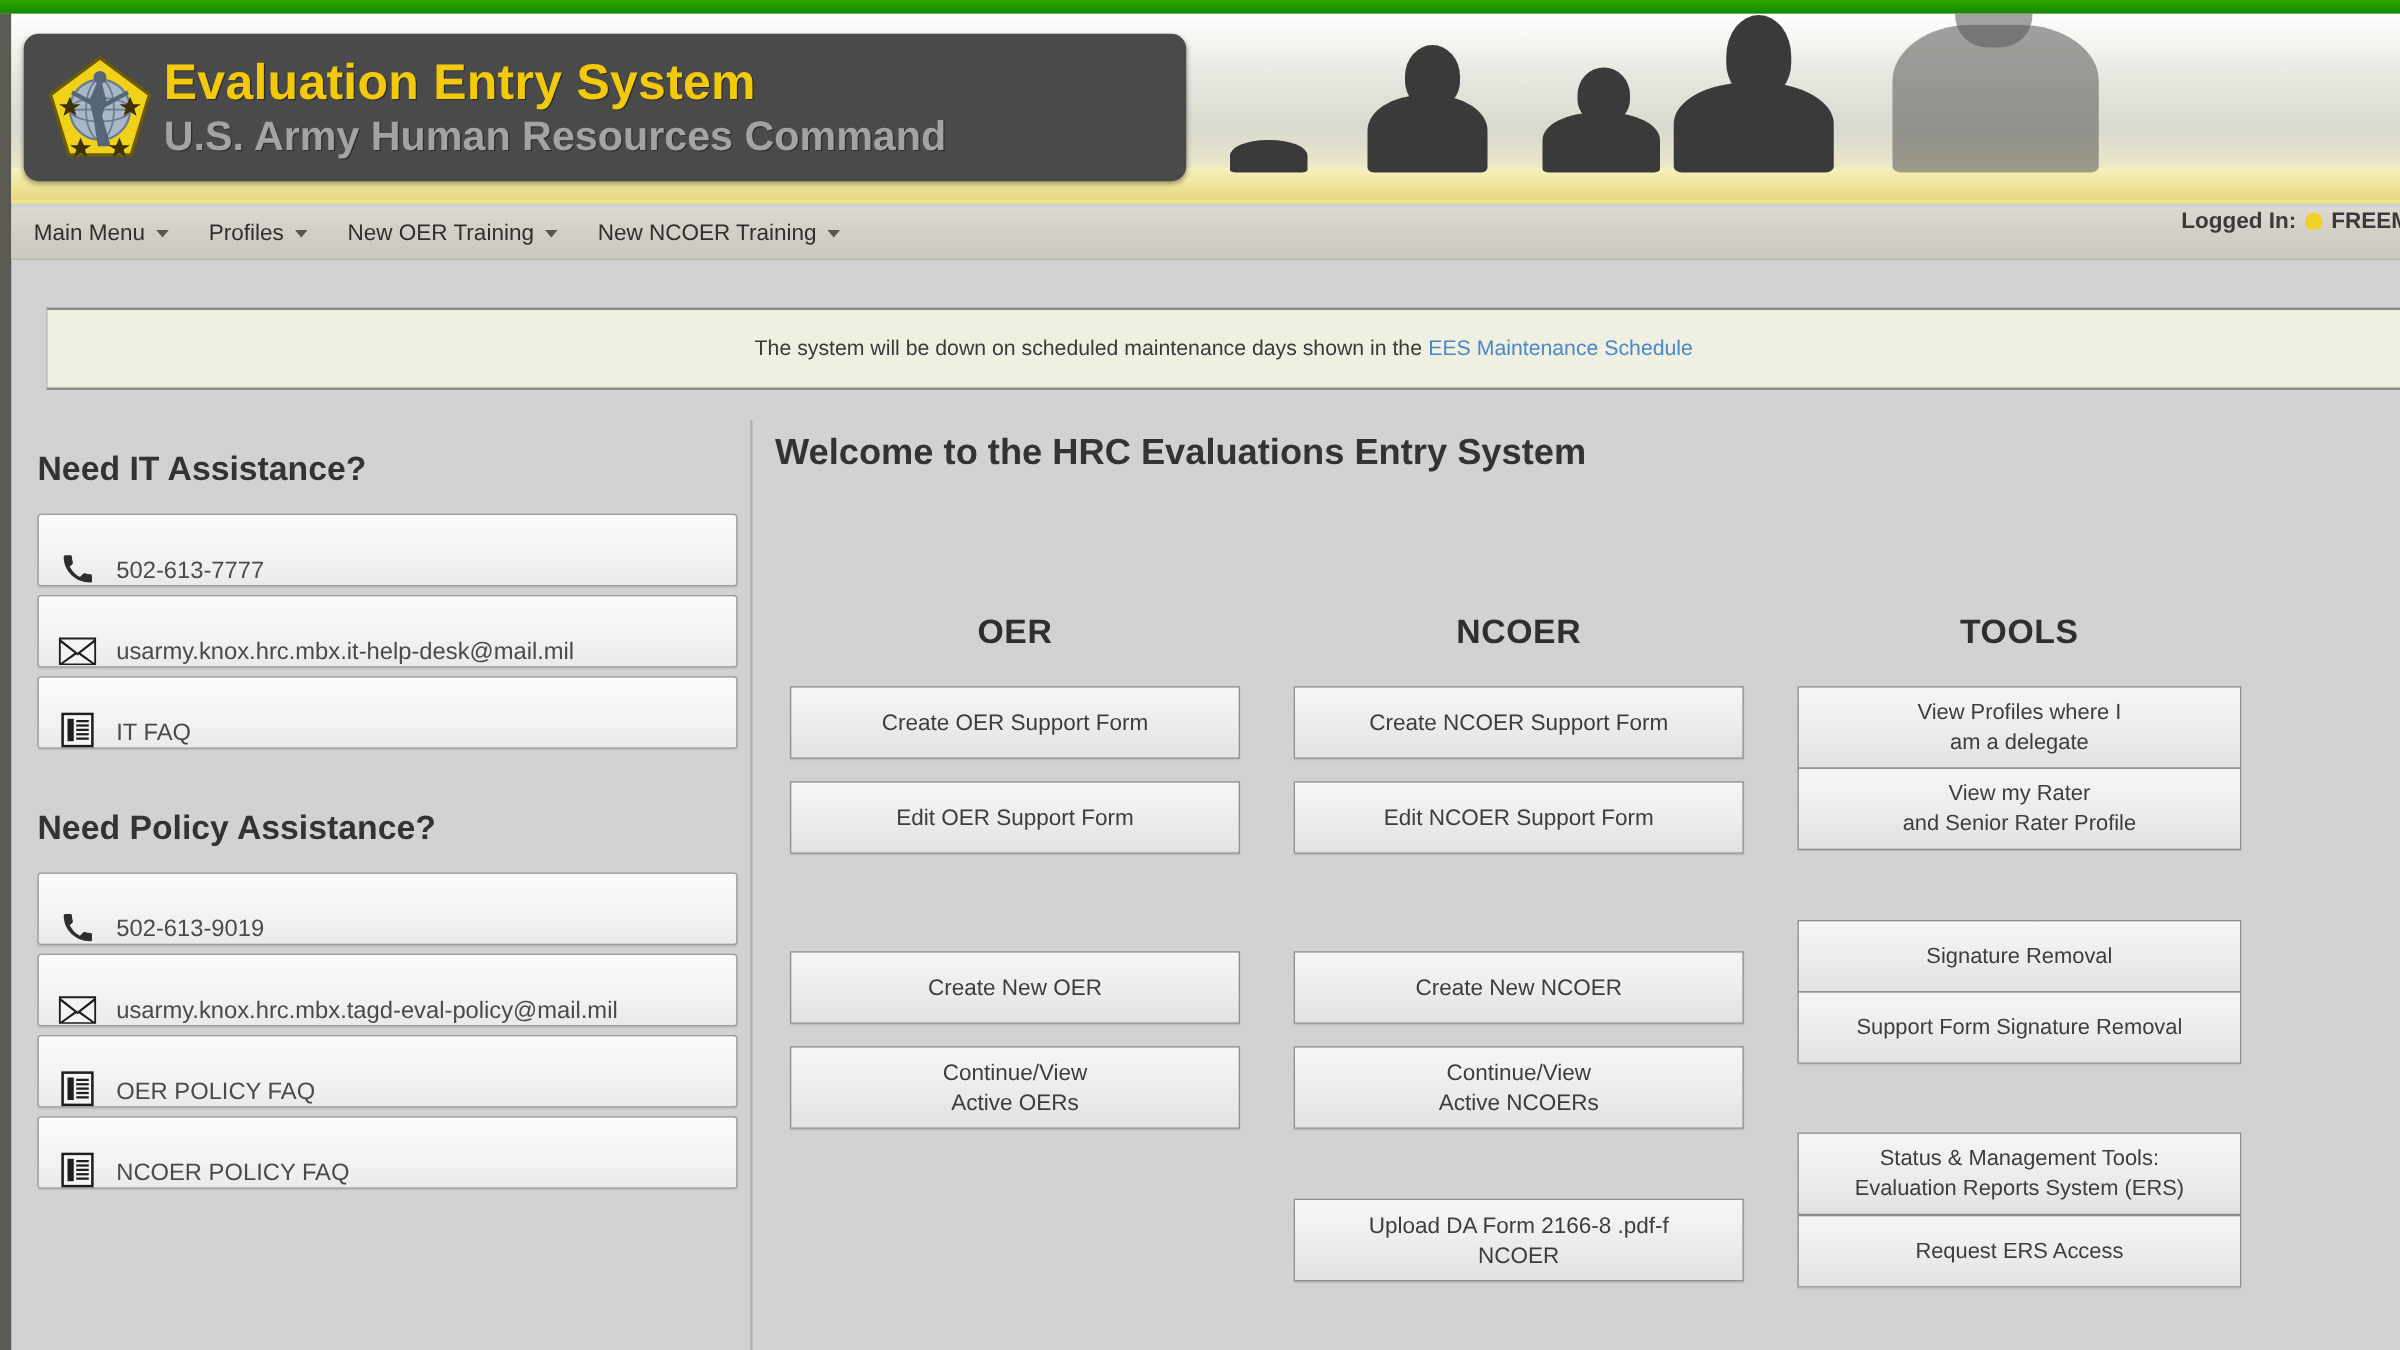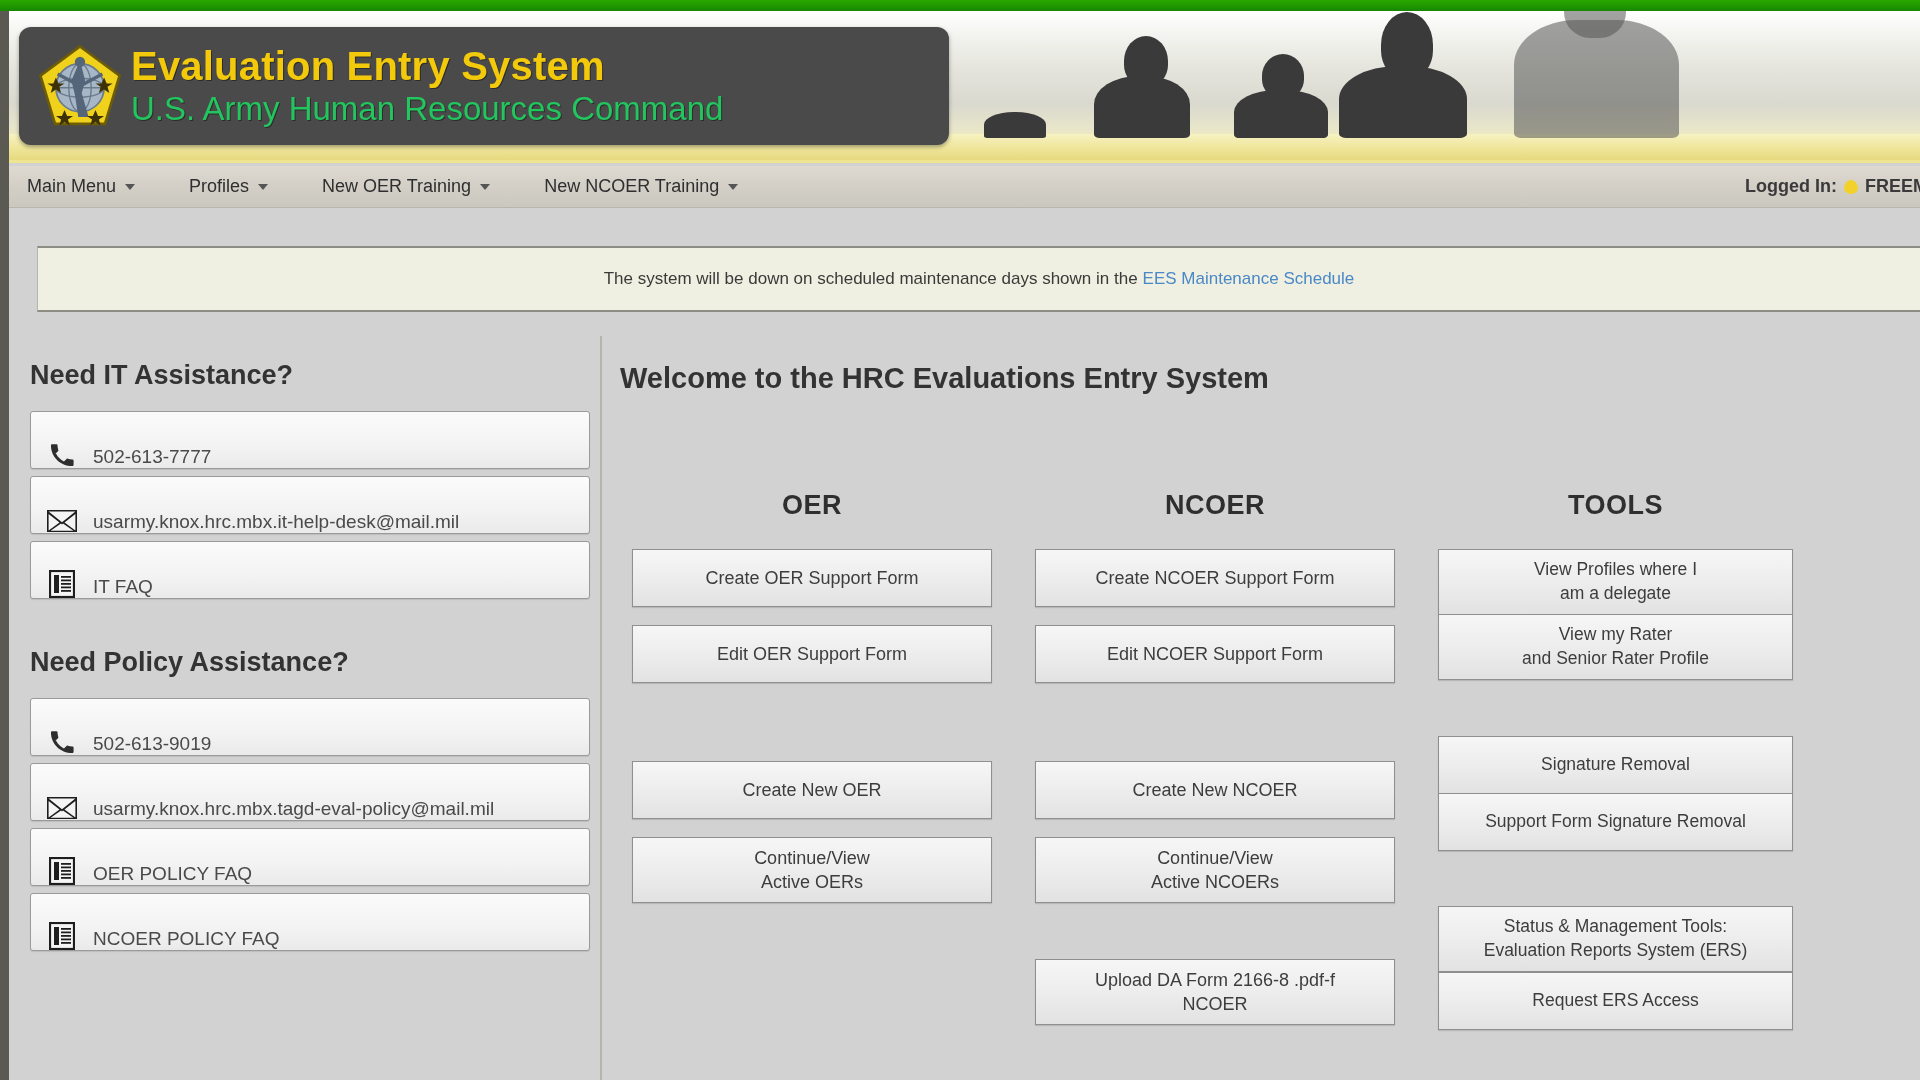--- a/index.html
+++ b/index.html
@@ -73,34 +73,33 @@
     position: relative; flex: 0 0 auto;
   }
   #title-texts { display:flex; flex-direction: column; justify-content:center; }
   #title-line1 {
     color: #f2c90b;
     font-size: 40px; font-weight: bold;
     letter-spacing: .2px; line-height: 1.05;
     text-shadow: 1px 1px 0 #2c2c2c;
   }
   #title-line2 {
-    color: #22c55e;
-    font-size: 33px; font-weight: normal;
+    color: #a3a3a3;
+    font-size: 33px; font-weight: bold;
     line-height: 1.15; margin-top: 3px;
     text-shadow: 1px 1px 0 #2c2c2c;
   }
 
   
   #navbar {
     position: absolute; top: 166px; left: 9px;
     width: 1911px; height: 42px;
     background: linear-gradient(180deg,#dedad2 0%,#d4d0c8 45%,#cbc8c0 100%);
-    display: flex; align-items: center;
+    display: flex; align-items: flex-start;
     border-bottom: 1px solid #b9b6ae;
-    gap: 22px;
   }
   .navitem {
     display: flex; align-items: center; gap: 9px;
     font-size: 18px; color: #2f2f2f;
     padding: 0 16px; height: 100%;
     cursor: pointer; white-space: nowrap;
   }
   .navitem:first-child { padding-left: 18px; }
   .caret {
     width: 0; height: 0;
@@ -159,21 +158,21 @@
     border-radius: 3px;
     display: flex; align-items: flex-end;
     margin-bottom: 7px;
     cursor: pointer;
     box-shadow: 0 1px 1px rgba(0,0,0,.10);
   }
   .side-btn .ic { width: 62px; display: flex; justify-content: center; align-items: center; }
   .side-btn .lbl { font-size: 19px; color: #4a4a4a; }
 
   
-  #main { position: absolute; top: 362px; left: 620px; width: 1280px; }
+  #main { position: absolute; top: 346px; left: 620px; width: 1280px; }
   .welcome1 { font-size: 29px; font-weight: bold; color: #333; }
   .welcome2 { font-size: 27px; font-weight: bold; color: #333; margin-top: 9px; }
 
   #colwrap {
     position: absolute; top: 490px; left: 620px;
     width: 1300px; height: 590px;
     display: flex; gap: 16px;
   }
   .col { position: relative; }
   .col-oer   { width: 360px; margin-left: 12px; }

